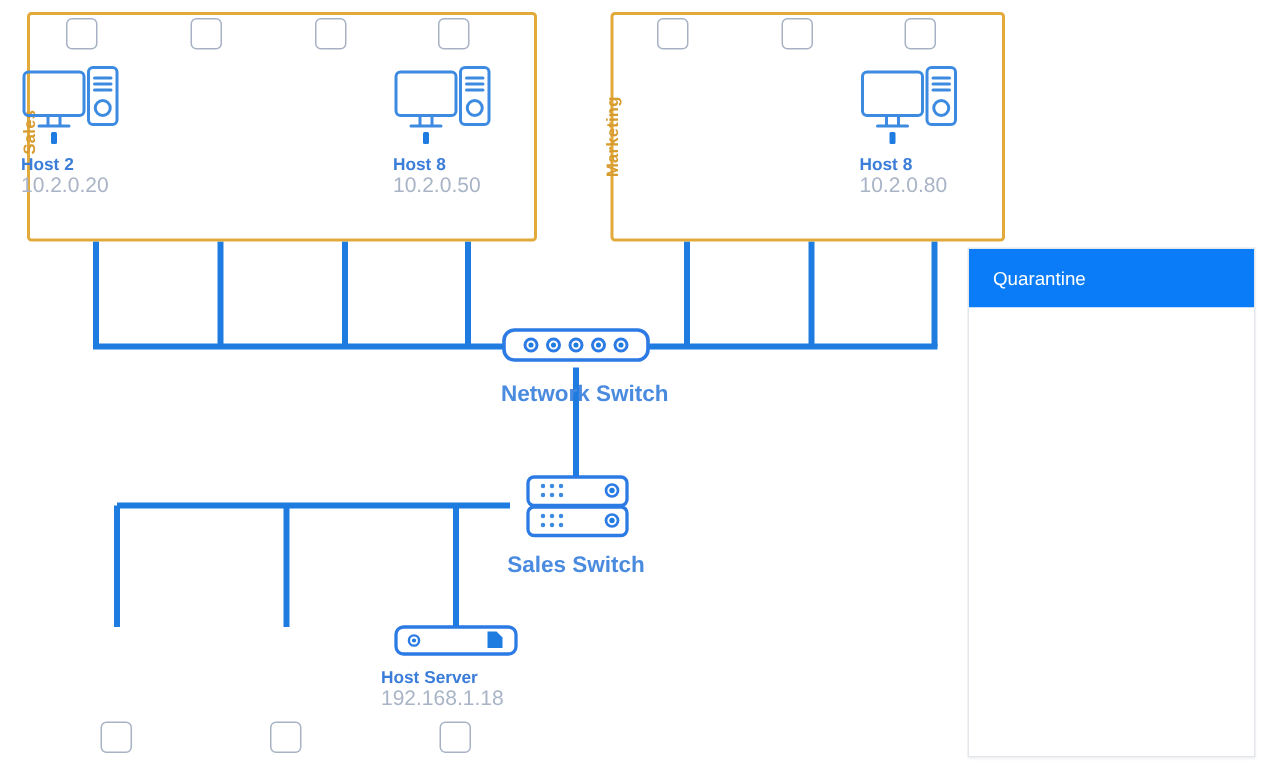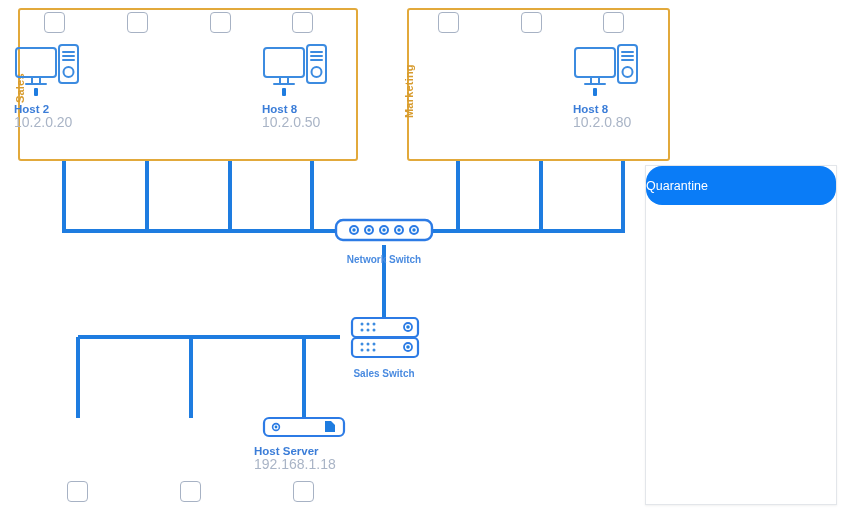--- a/index.html
+++ b/index.html
@@ -70,21 +70,21 @@
     height: 21px;
     border: 1.6px solid #A7B2C4;
     border-radius: 4px;
     background: #ffffff;
     box-sizing: border-box;
   }
   
   .switch-label {
     position: absolute;
     color: #4A8BE0;
-    font-size: 10px;
+    font-size: 15px;
     font-weight: bold;
     text-align: center;
     white-space: nowrap;
   }
   
   #quarantine-panel {
     position: absolute;
     left: 645px;
     top: 165px;
     width: 192px;
@@ -94,23 +94,22 @@
     box-sizing: border-box;
     box-shadow: 0 1px 2px rgba(0,0,0,.06);
   }
   #quarantine-header {
     height: 39px;
     background: #0A7CF7;
     color: #ffffff;
     font-size: 12.5px;
     display: flex;
     align-items: center;
-    padding-left: 0;
-    box-sizing: border-box;
-    border-radius: 16px;
+    padding-left: 16px;
+    box-sizing: border-box;
   }
   #quarantine-body {
     height: calc(100% - 39px);
     background: #ffffff;
   }
 </style>
 </head>
 <body>
 
 <div id="canvas">

